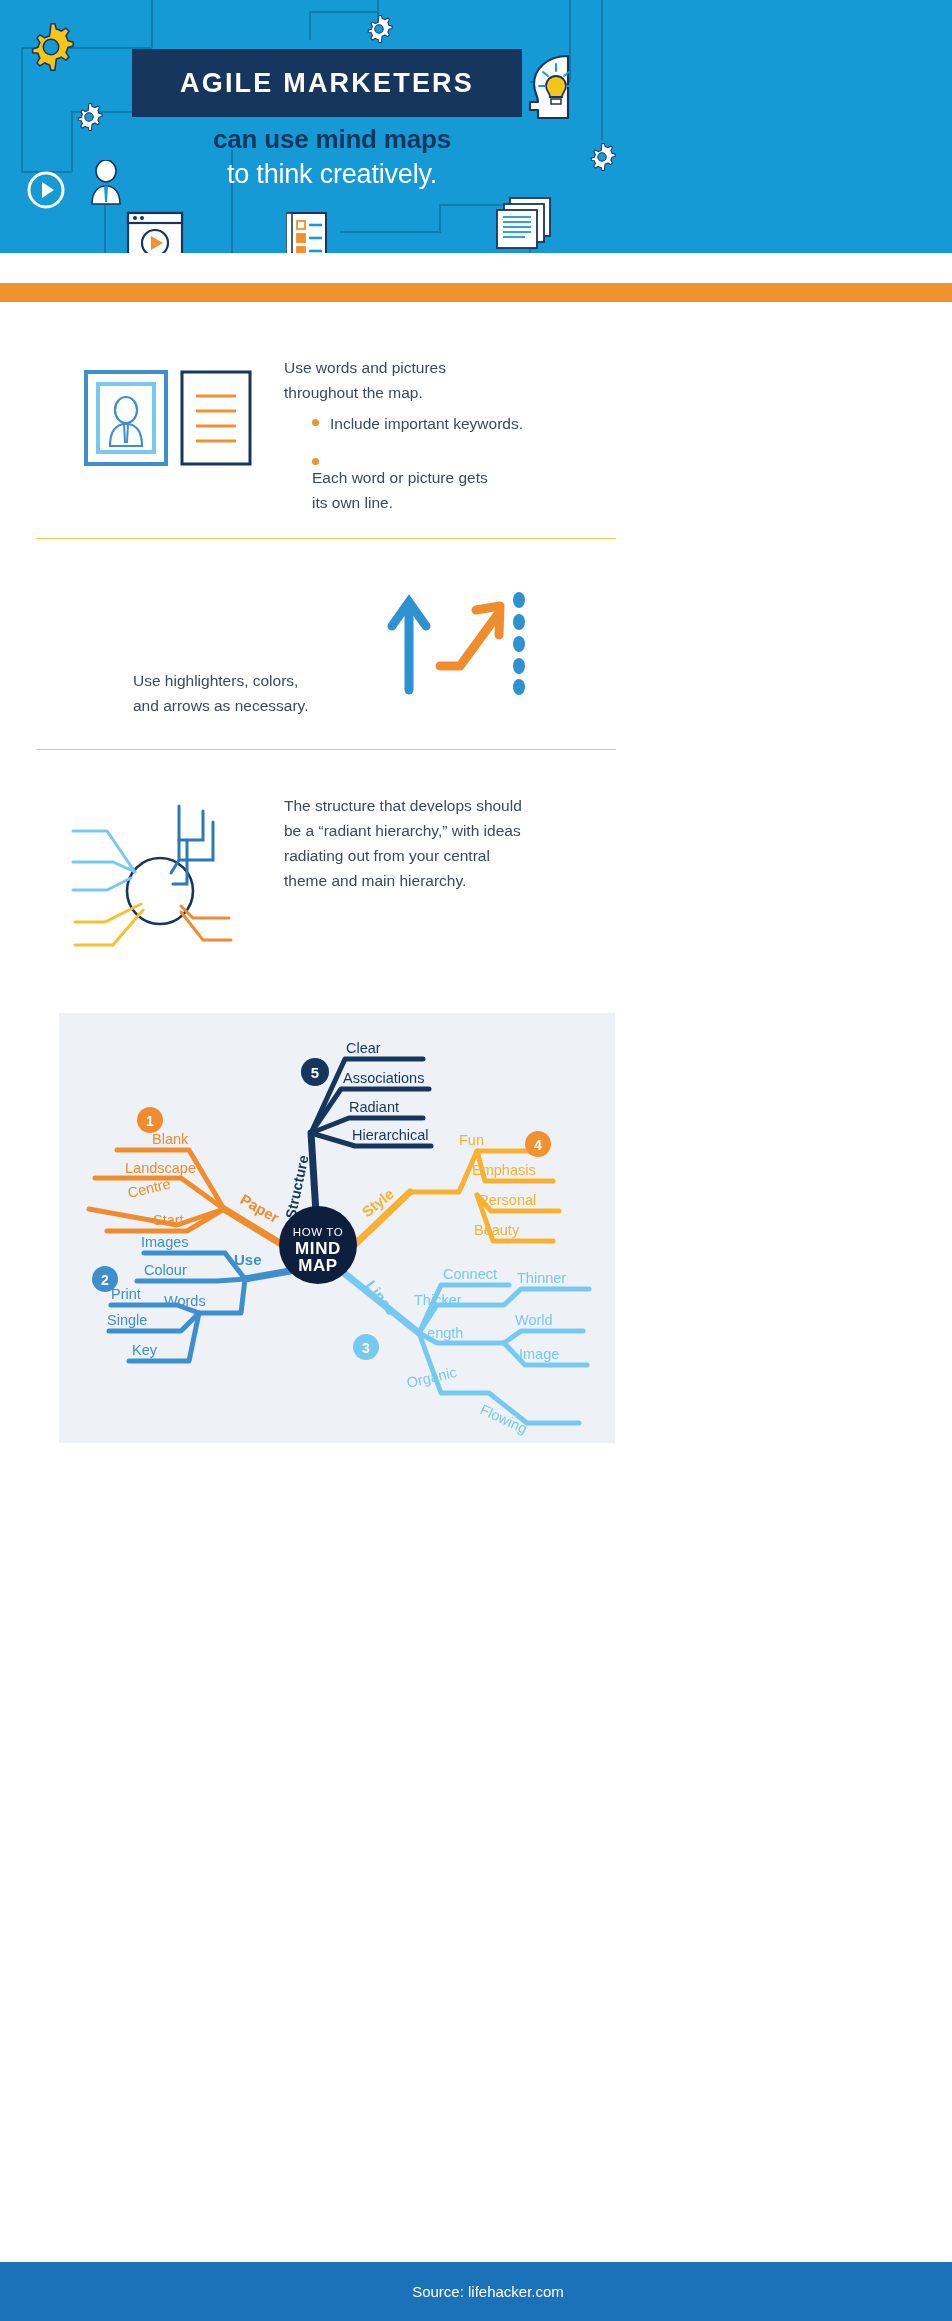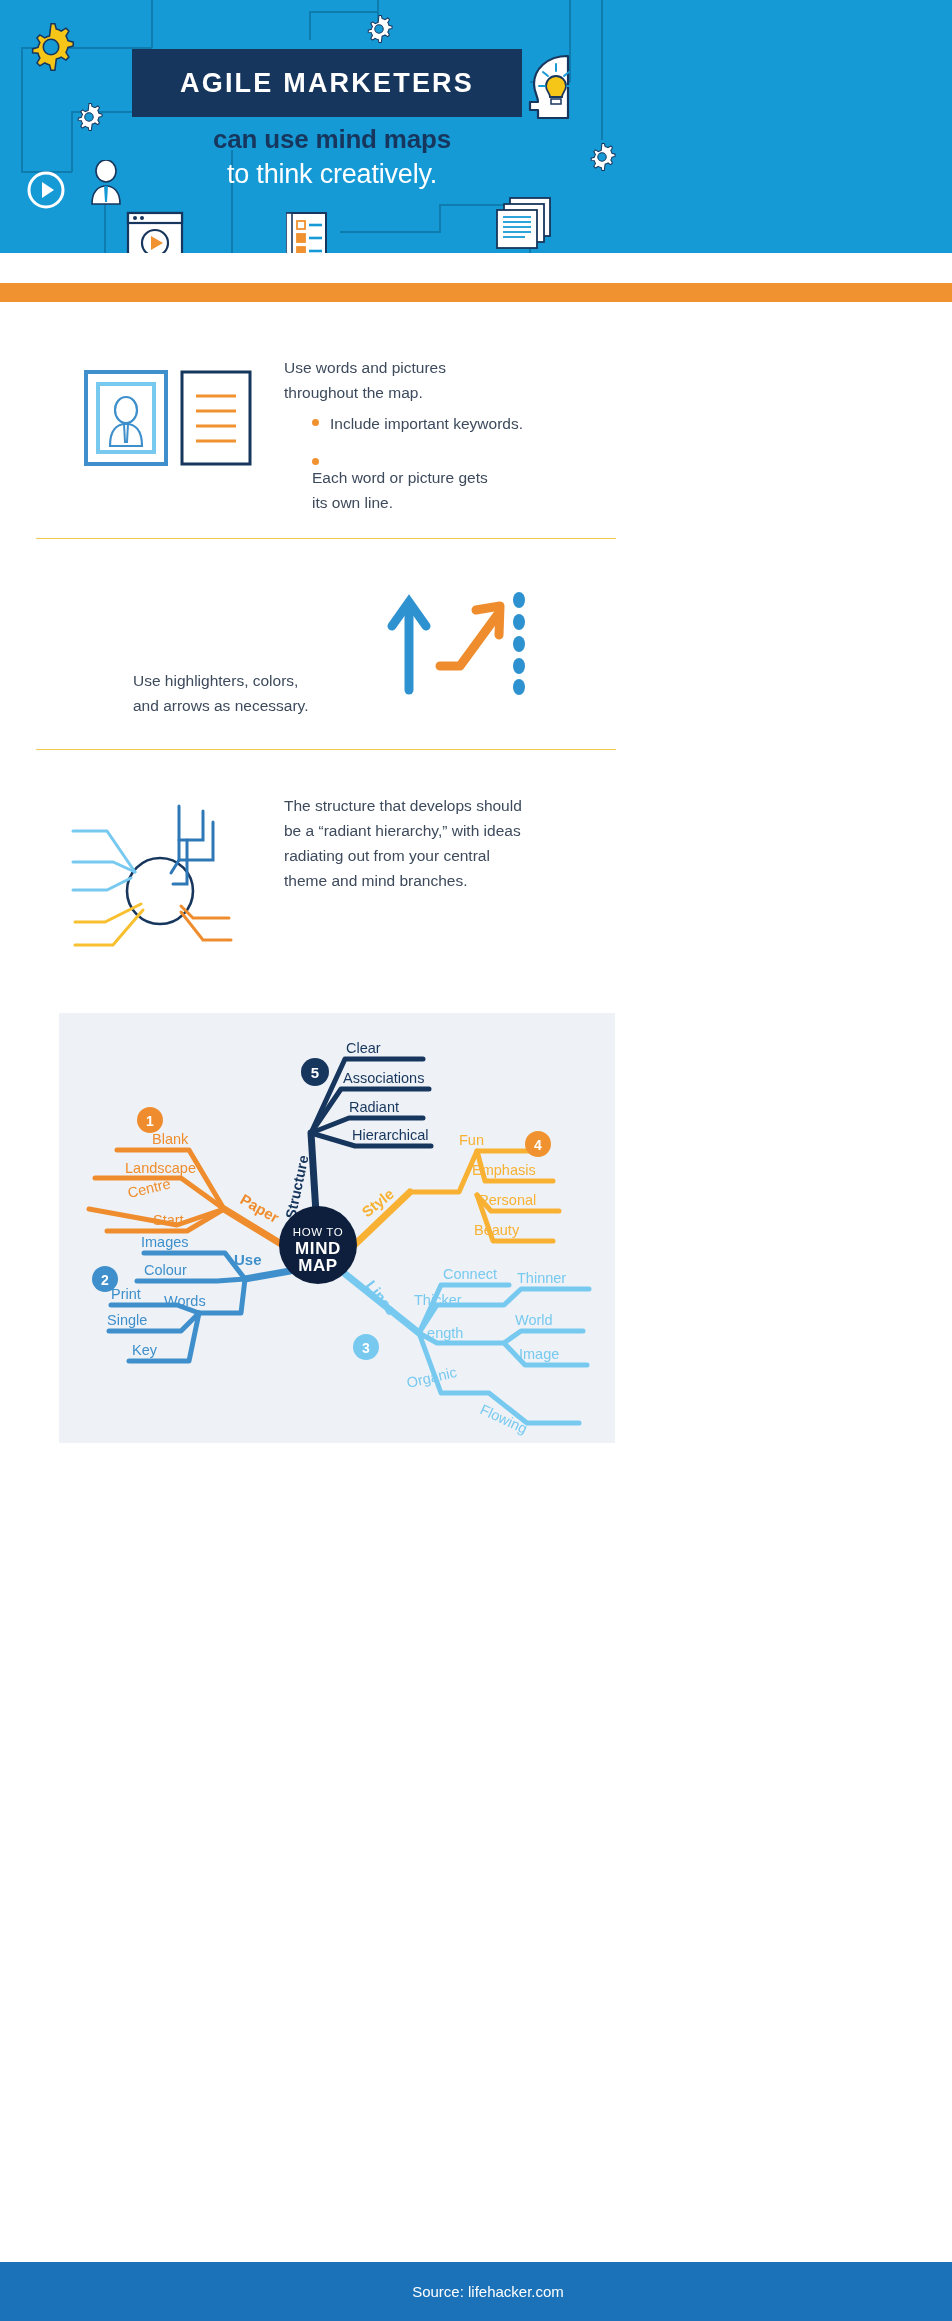--- a/index.html
+++ b/index.html
@@ -275,21 +275,21 @@
         <path d="M118 106 L130 118 L166 118"></path>
         <path d="M118 112 L140 140 L168 140"></path>
       </g>
     </svg>
   </div>
 
   <div class="sec" style="left:284px; top:793px; width:300px;">
     <div class="body-text">The structure that develops should</div>
     <div class="body-text">be a “radiant hierarchy,” with ideas</div>
     <div class="body-text">radiating out from your central</div>
-    <div class="body-text">theme and mind branches.</div>
+    <div class="body-text">theme and main hierarchy.</div>
   </div>
 
   <div class="map-panel">
     <svg class="map-svg" width="556" height="430" viewBox="0 0 556 430">
 
       <g>
         <path d="M259 232 L252 120" stroke="#17365d" stroke-width="7" fill="none" stroke-linecap="round"></path>
         <path d="M252 120 L286 46 L364 46" stroke="#17365d" stroke-width="5" fill="none" stroke-linejoin="round" stroke-linecap="round"></path>
         <path d="M252 120 L282 76 L370 76" stroke="#17365d" stroke-width="5" fill="none" stroke-linejoin="round" stroke-linecap="round"></path>
         <path d="M252 120 L290 105 L364 105" stroke="#17365d" stroke-width="5" fill="none" stroke-linejoin="round" stroke-linecap="round"></path>

